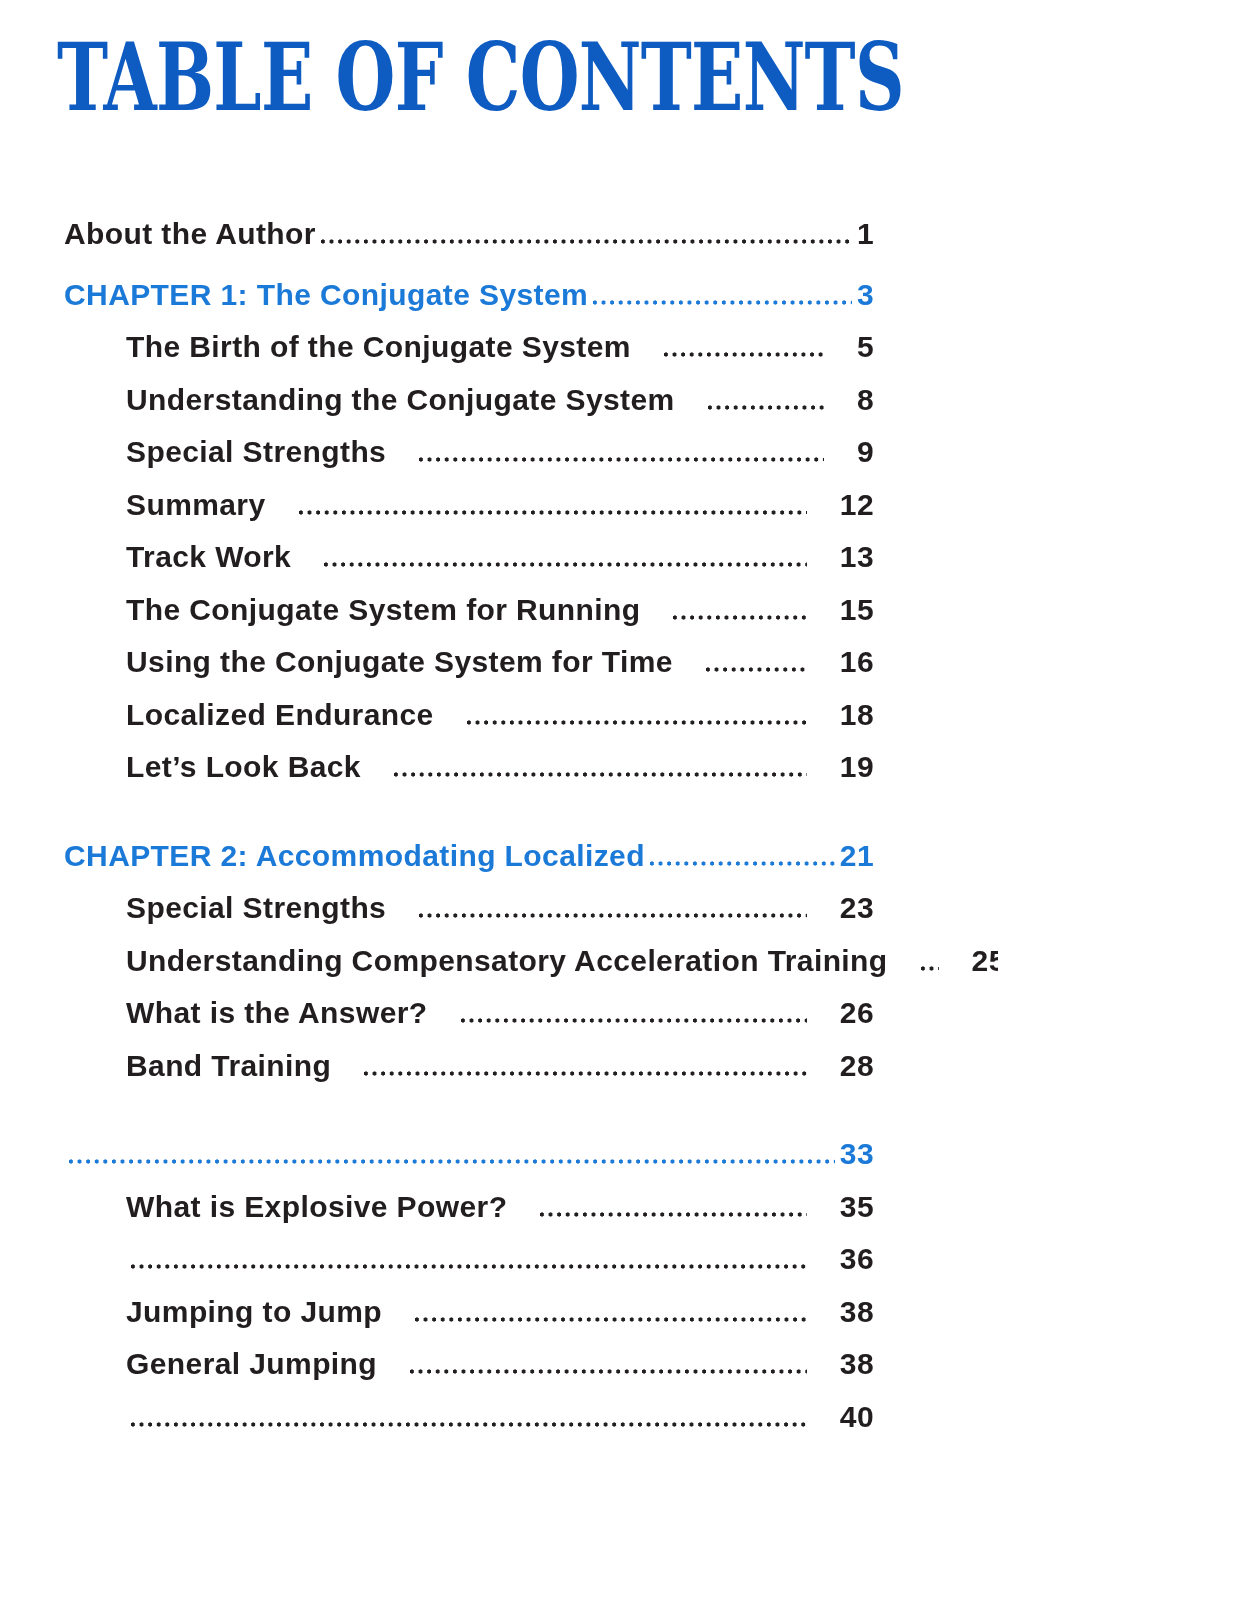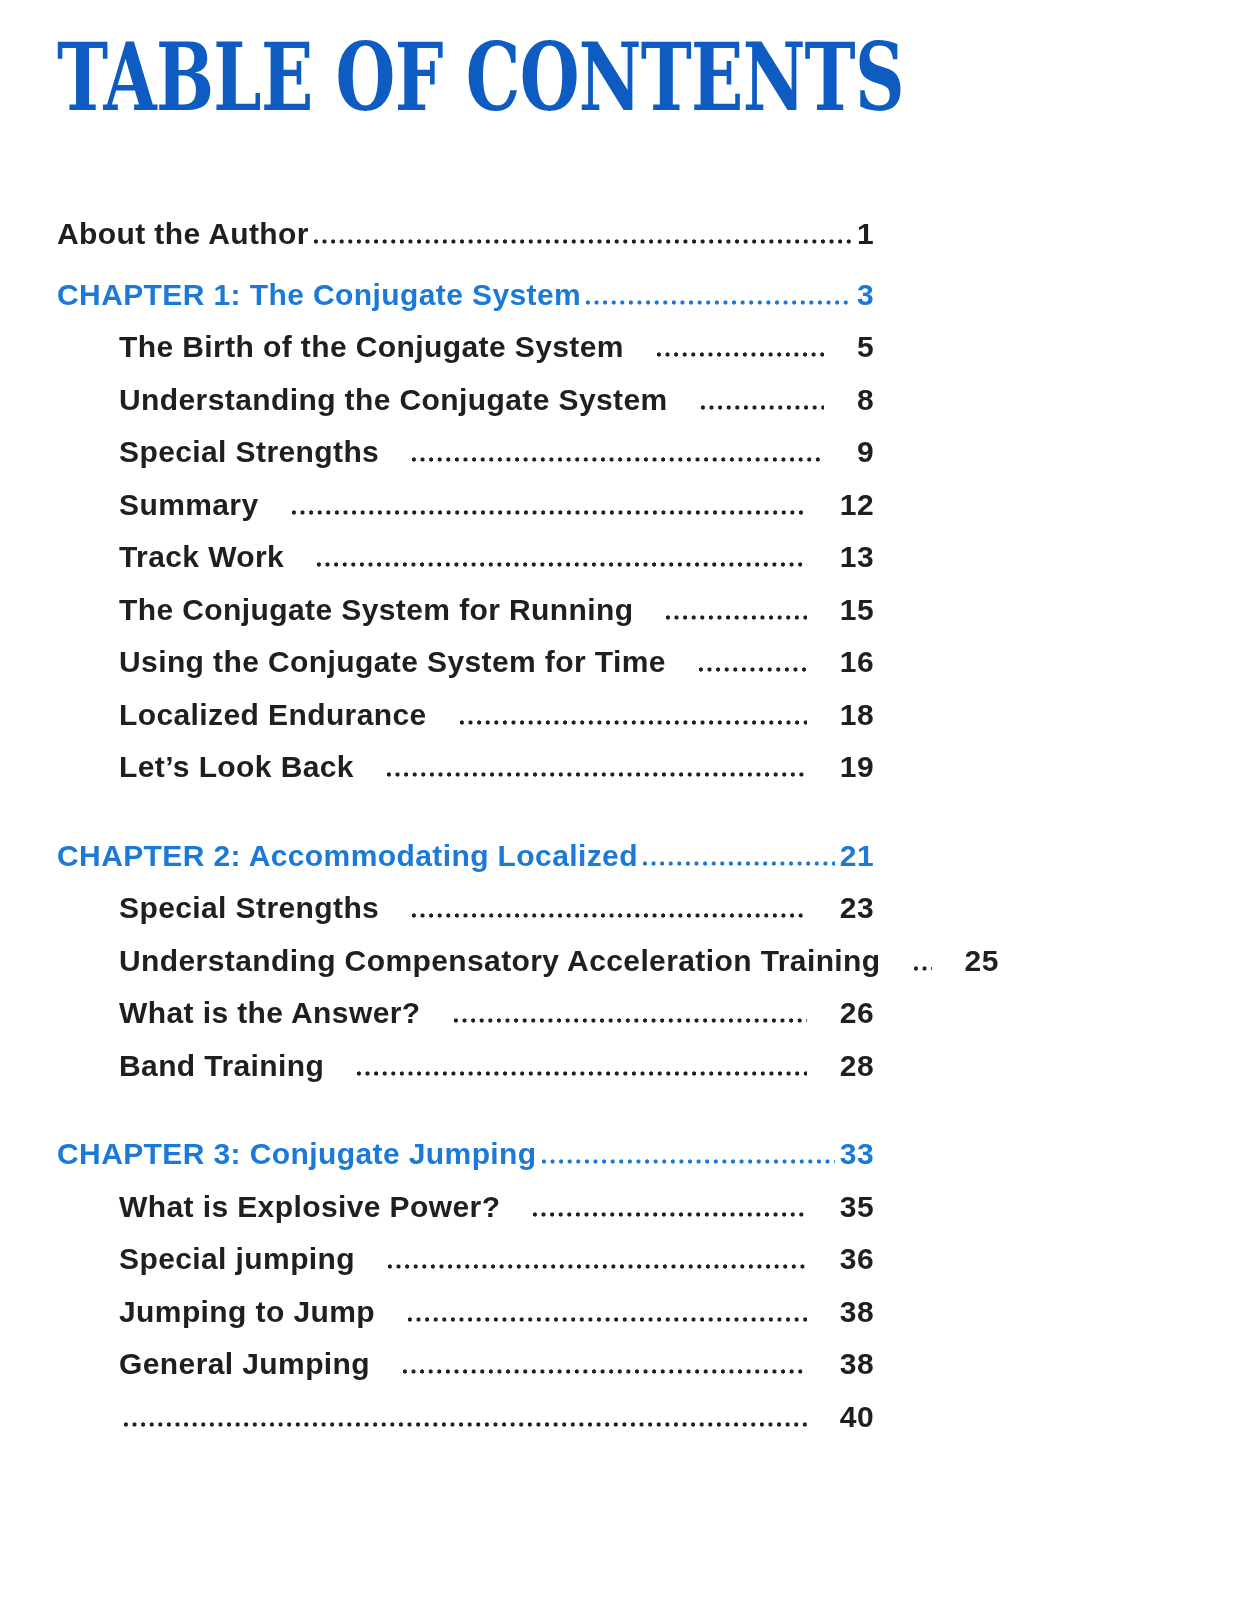--- a/index.html
+++ b/index.html
@@ -30,20 +30,21 @@
     font-size: 94px;
     line-height: 1.0;
     letter-spacing: -1px;
     color: var(--title-blue);
     white-space: nowrap;
     transform: scaleX(0.73);
     transform-origin: left top;
   }
   .toc {
     margin-top: 84px;
+    margin-left: 7px;
   }
   .toc-section.gap-sm { margin-top: 8px; }
   .toc-section.gap-lg { margin-top: 36px; }
   .toc-row {
     display: flex;
     align-items: baseline;
     font-size: 30px;
     font-weight: 700;
     letter-spacing: 0.4px;
     line-height: 52.5px;
@@ -159,31 +160,29 @@
           <span class="toc-page-num">26</span>
         </div>
         <div class="toc-row indent">
           <span class="toc-label">Band Training</span>
           <span class="toc-dots"></span>
           <span class="toc-page-num">28</span>
         </div>
       </div>
       <div class="toc-section gap-lg">
         <div class="toc-row chapter">
-          <span class="toc-label">CHAPTER 3: Conjugate Jumping</span>
           <span class="toc-dots"></span>
           <span class="toc-page-num">33</span>
         </div>
         <div class="toc-row indent">
           <span class="toc-label">What is Explosive Power?</span>
           <span class="toc-dots"></span>
           <span class="toc-page-num">35</span>
         </div>
         <div class="toc-row indent">
-          <span class="toc-label">Special jumping</span>
           <span class="toc-dots"></span>
           <span class="toc-page-num">36</span>
         </div>
         <div class="toc-row indent">
           <span class="toc-label">Jumping to Jump</span>
           <span class="toc-dots"></span>
           <span class="toc-page-num">38</span>
         </div>
         <div class="toc-row indent">
           <span class="toc-label">General Jumping</span>

